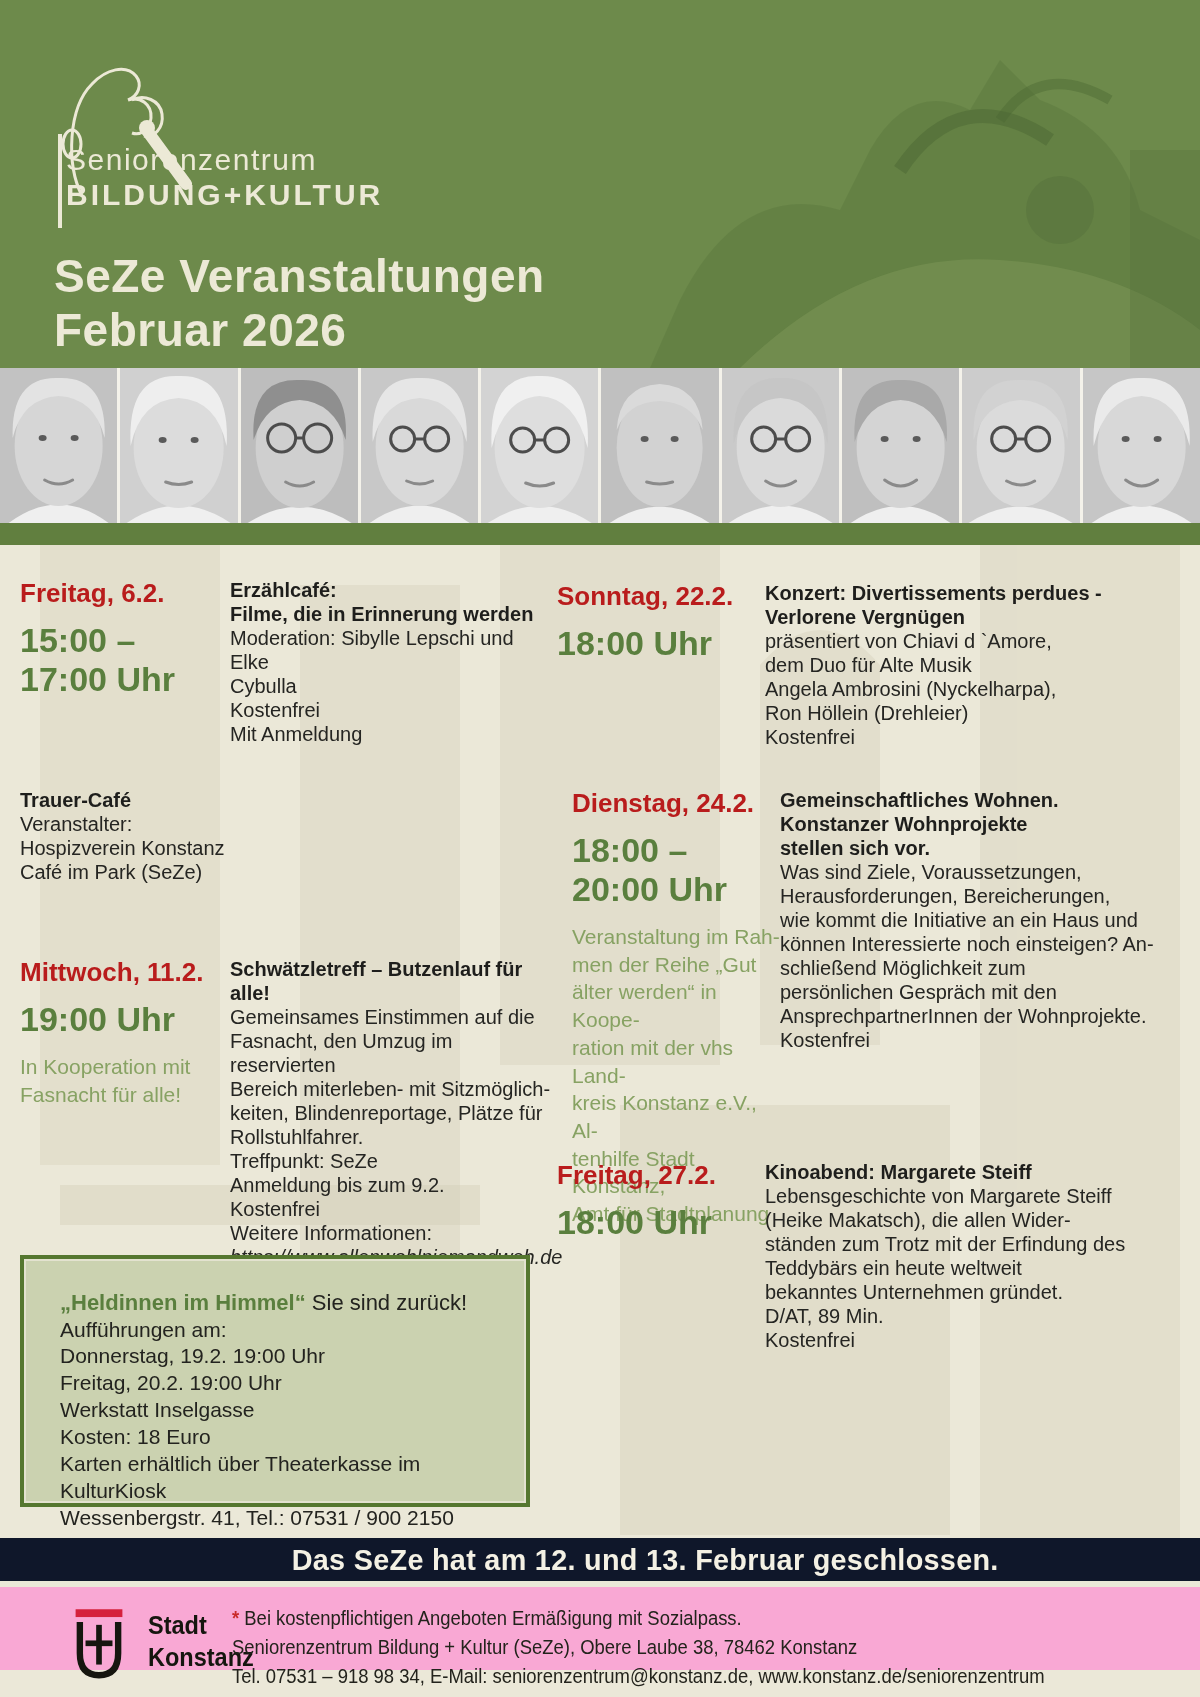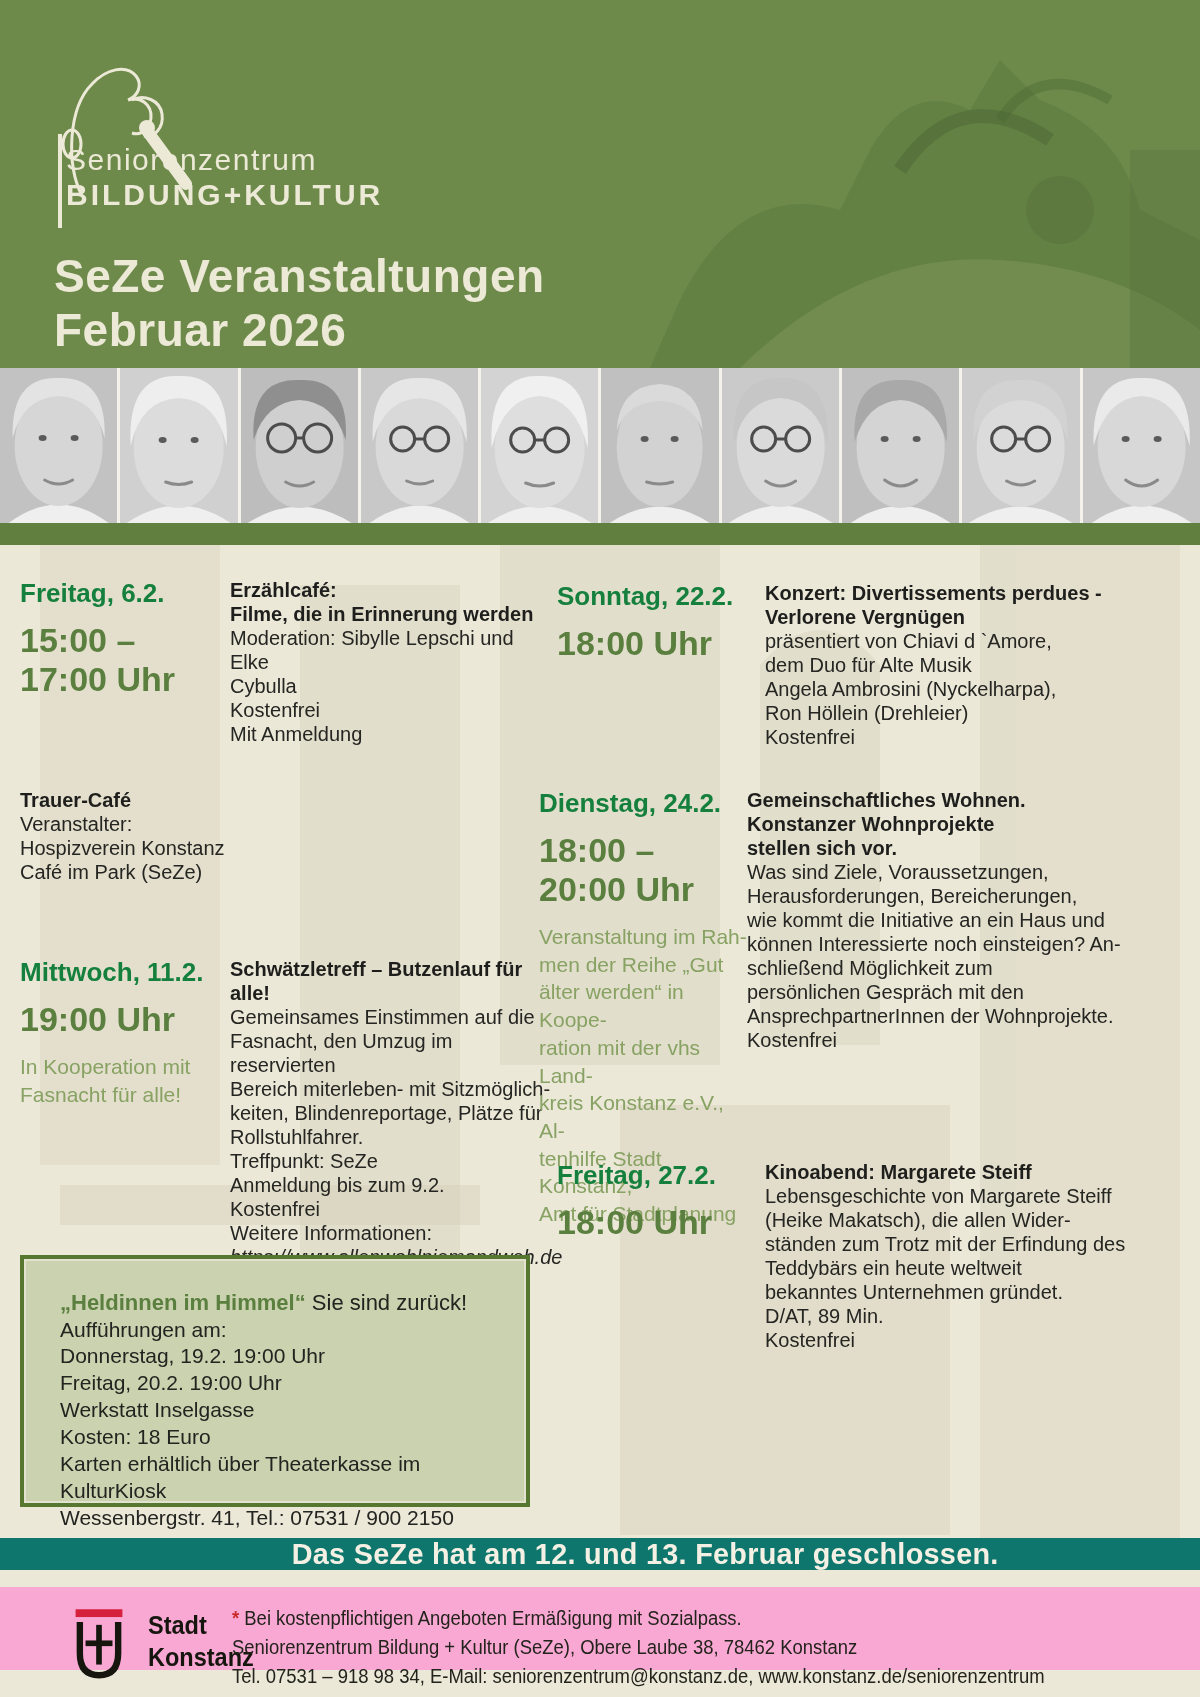--- a/index.html
+++ b/index.html
@@ -46,42 +46,42 @@
 
   .green-band{position:absolute;left:0;top:523px;width:1200px;height:22px;background:#617f3f;}
 
   
   .main{position:absolute;left:0;top:545px;width:1200px;height:993px;}
   .watermark{position:absolute;left:0;top:0;}
   .event{position:absolute;display:flex;}
   .date-col{flex:0 0 210px;}
   .right .date-col{flex:0 0 208px;}
   .desc-col{flex:1 1 auto;}
-  .edate{font-size:26px;font-weight:bold;color:#15803d;}
+  .edate{font-size:26px;font-weight:bold;color:#b91c1c;}
   .etime{font-size:34px;font-weight:bold;color:#5a7f3e;margin-top:12px;}
   .enote{font-size:21px;line-height:1.32;color:#87a263;margin-top:14px;}
   .etitle{font-size:20px;font-weight:bold;line-height:1.2;color:#1e1e1c;}
   .ebody{font-size:20px;line-height:1.2;color:#252522;}
   .elink{font-size:20px;font-style:italic;line-height:1.2;color:#252522;}
 
   
   .hl-box{
     position:absolute;left:20px;top:710px;width:510px;height:252px;
     border:4px solid #55772f;background:#cbd2b0;box-sizing:border-box;
     box-shadow:inset 0 0 0 2px #e3e2cf;
   }
   .hl-inner{padding:30px 20px 0 36px;}
   .hl-title{font-size:22px;line-height:1.25;}
   .hl-title-green{color:#5a7f3e;font-weight:bold;}
   .hl-title-rest{color:#23231f;}
   .hl-body{font-size:21px;line-height:1.28;color:#23231f;}
 
   
   .closed-bar{
-    position:absolute;left:0;top:1538px;width:1200px;height:32px;background:#0f766e;
+    position:absolute;left:0;top:1538px;width:1200px;height:43px;background:#0f172a;
     display:flex;align-items:center;justify-content:center;
   }
   .closed-bar span{
     display:inline-block;color:#f4f1e4;font-size:30px;font-weight:bold;
     transform:scaleX(.96);transform-origin:center;margin-left:90px;letter-spacing:.3px;
   }
 
   
   .footer{position:absolute;left:0;top:1587px;width:1200px;height:83px;background:#f9a8d4;}
   .city-logo{position:absolute;left:60px;top:18px;}
@@ -323,21 +323,21 @@
         <div class="etitle pre">Konzert: Divertissements perdues -
 Verlorene Vergnügen</div>
         <div class="ebody pre">präsentiert von Chiavi d `Amore,
 dem Duo für Alte Musik
 Angela Ambrosini (Nyckelharpa),
 Ron Höllein (Drehleier)
 Kostenfrei</div>
       </div>
     </section>
 
-    <section class="event right" style="left:539px;top:243px;width:626px;">
+    <section class="event right" style="left:572px;top:243px;width:626px;">
       <div class="date-col">
         <div class="edate">Dienstag, 24.2.</div>
         <div class="etime">18:00 – 20:00 Uhr</div>
         <div class="enote pre">Veranstaltung im Rah-
 men der Reihe „Gut
 älter werden“ in Koope-
 ration mit der vhs Land-
 kreis Konstanz e.V., Al-
 tenhilfe Stadt Konstanz,
 Amt für Stadtplanung</div>

